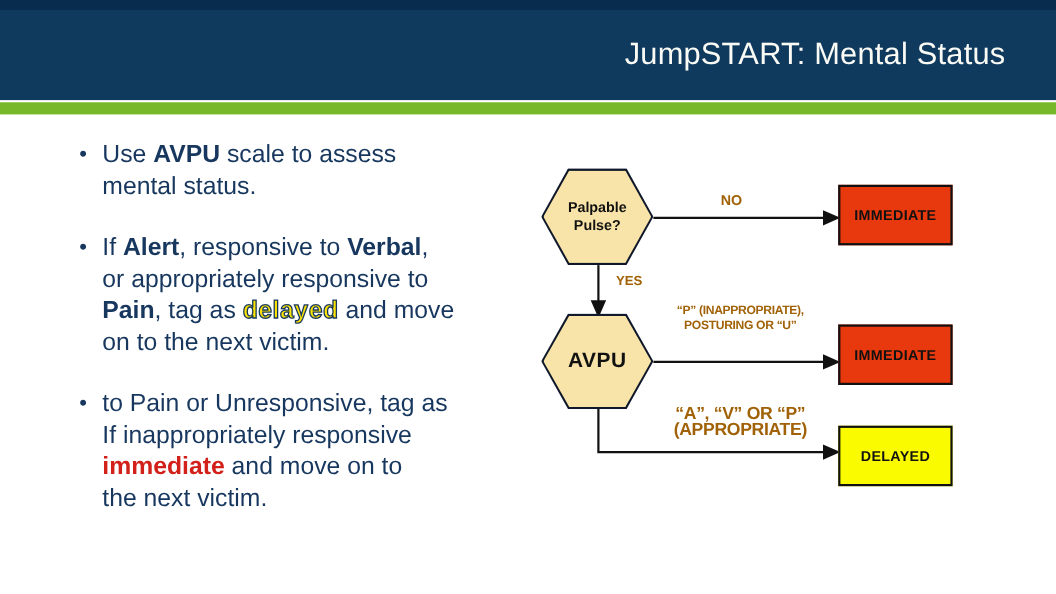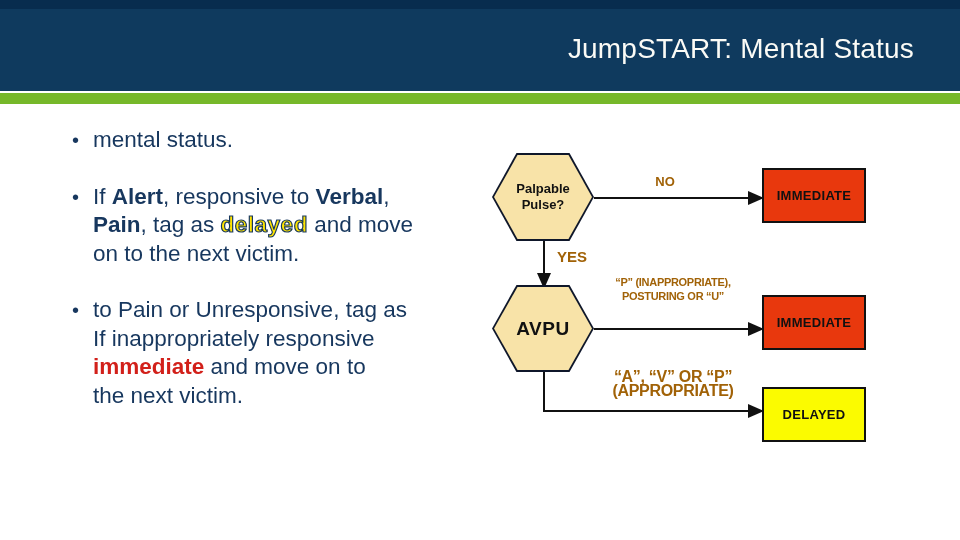--- a/index.html
+++ b/index.html
@@ -65,45 +65,47 @@
     font-weight:700; font-size:13px; color:#111; letter-spacing:0.3px;
   }
   .fbox-immediate1{ top:168px; background:var(--box-red); }
   .fbox-immediate2{ top:295px; background:var(--box-red); }
   .fbox-delayed{ top:387px; background:var(--box-yellow); }
   .edge-label{
     position:absolute; color:#a16207; font-weight:700; text-align:center;
     white-space:pre-line;
   }
   .lbl-no{ left:645px; top:174px; width:40px; font-size:13px; }
-  .lbl-yes{ left:550px; top:248px; width:44px; font-size:15px; }
+  .lbl-yes{ left:550px; top:248px; width:44px; font-size:12px; }
   .lbl-inappropriate{ left:596px; top:276px; width:154px; font-size:11px; line-height:13.5px; letter-spacing:-0.3px; }
   .lbl-appropriate{ left:596px; top:370px; width:154px; font-size:16px; line-height:13.5px; letter-spacing:-0.3px; }
 </style>
 </head>
 <body>
 
 <div class="slide">
 
   <div class="header">
     <div class="slide-title">JumpSTART: Mental Status</div>
   </div>
   <div class="accent-bar"></div>
 
   <ul class="bullet-list">
       <li class="bullet-item">
         <span class="dot">•</span>
         <div class="btext">
+          <div class="bline"><span class="run-n">Use </span><span class="run-b">AVPU</span><span class="run-n"> scale to assess</span></div>
           <div class="bline"><span class="run-n">mental status.</span></div>
         </div>
       </li>
       <li class="bullet-item">
         <span class="dot">•</span>
         <div class="btext">
           <div class="bline"><span class="run-n">If </span><span class="run-b">Alert</span><span class="run-n">, responsive to </span><span class="run-b">Verbal</span><span class="run-n">,</span></div>
+          <div class="bline"><span class="run-n">or appropriately responsive to</span></div>
           <div class="bline"><span class="run-b">Pain</span><span class="run-n">, tag as </span><span class="run-delayed">delayed</span><span class="run-n"> and move</span></div>
           <div class="bline"><span class="run-n">on to the next victim.</span></div>
         </div>
       </li>
       <li class="bullet-item">
         <span class="dot">•</span>
         <div class="btext">
           <div class="bline"><span class="run-n">to Pain or Unresponsive, tag as</span></div>
           <div class="bline"><span class="run-n">If inappropriately responsive</span></div>
           <div class="bline"><span class="run-immediate">immediate</span><span class="run-n"> and move on to</span></div>

